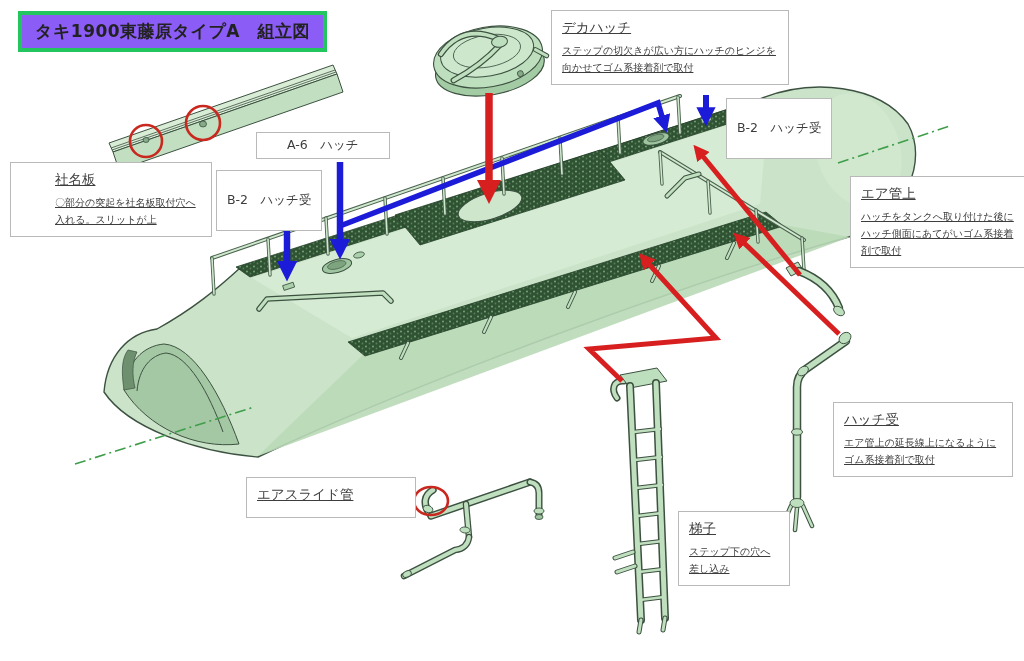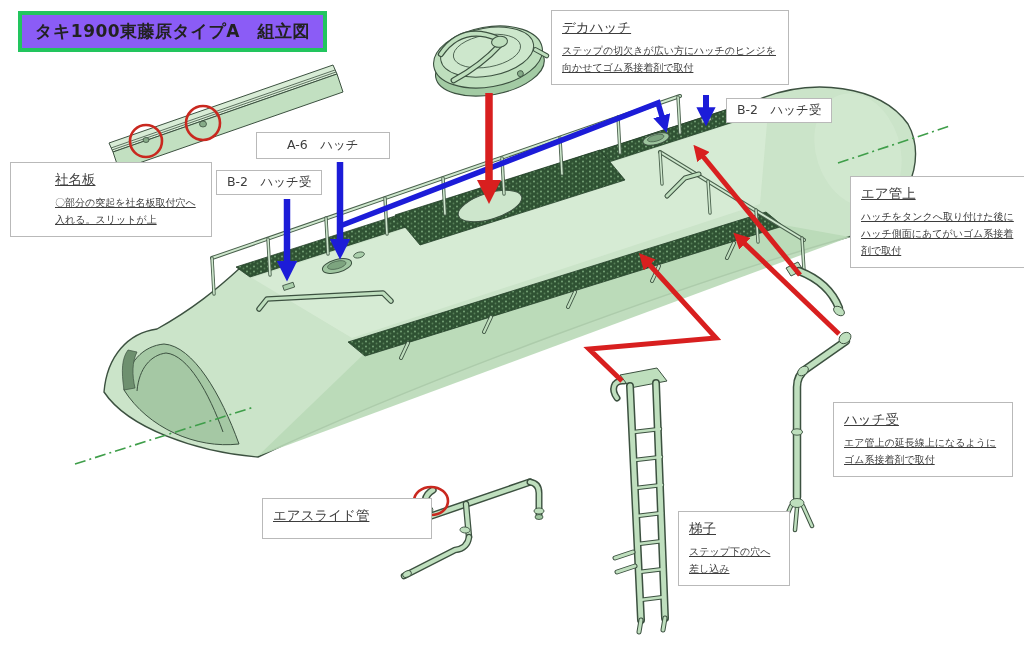--- a/index.html
+++ b/index.html
@@ -4,21 +4,21 @@
 <style>
   html,body{margin:0;padding:0;background:#ffffff;}
   #stage{position:relative;width:1024px;height:661px;background:#ffffff;overflow:hidden;
          font-family:"DejaVu Sans","Liberation Sans",sans-serif;color:#3d3d3d;}
   #scene{position:absolute;left:0;top:0;}
   .title-box{position:absolute;left:18px;top:11px;border:4px solid #22c55e;background:#8b5cf6;
              padding:5px 13px;font-size:17px;font-weight:bold;color:#222;letter-spacing:.5px;white-space:nowrap;}
   .callout{position:absolute;background:#ffffff;border:1px solid #b9b9b9;padding:8px 10px;text-decoration:underline;}
   .c-title{font-size:13.5px;margin-bottom:5px;color:#3d3d3d;}
   .c-body{font-size:10px;line-height:1.7;color:#3d3d3d;}
-  .plabel{position:absolute;background:#ffffff;border:1px solid #b9b9b9;padding:3px 10px;
+  .plabel{position:absolute;background:#ffffff;border:1px solid #b9b9b9;padding:21px 10px;
           font-size:12.5px;color:#3d3d3d;white-space:nowrap;}
   
   .pd{stroke:#3c5140;fill:none;stroke-linecap:round;stroke-linejoin:round;}
   .pl{stroke:#bfdfbe;fill:none;stroke-linecap:round;stroke-linejoin:round;}
   .rd{stroke:#4a614d;fill:none;stroke-linecap:round;}
   .rl{stroke:#cfe8ce;fill:none;stroke-linecap:round;}
   .arrow{fill:none;}
   .bold{font-weight:bold;}
 </style>
 </head>
@@ -271,21 +271,21 @@
   <div class="callout" style="left:806px;top:176px;width:158px;margin-left:44px;">
     <div class="c-title">エア管上</div>
     <div class="c-body">ハッチをタンクへ取り付けた後にハッチ側面にあてがいゴム系接着剤で取付</div>
   </div>
 
   <div class="callout" style="left:833px;top:402px;width:158px;">
     <div class="c-title">ハッチ受</div>
     <div class="c-body">エア管上の延長線上になるようにゴム系接着剤で取付</div>
   </div>
 
-  <div class="callout" style="left:246px;top:498px;width:148px;margin-left:16px;">
+  <div class="callout" style="left:246px;top:477px;width:148px;">
     <div class="c-title">エアスライド管</div>
   </div>
 
   <div class="callout" style="left:678px;top:511px;width:90px;">
     <div class="c-title">梯子</div>
     <div class="c-body">ステップ下の穴へ差し込み</div>
   </div>
 
 </div>
 

